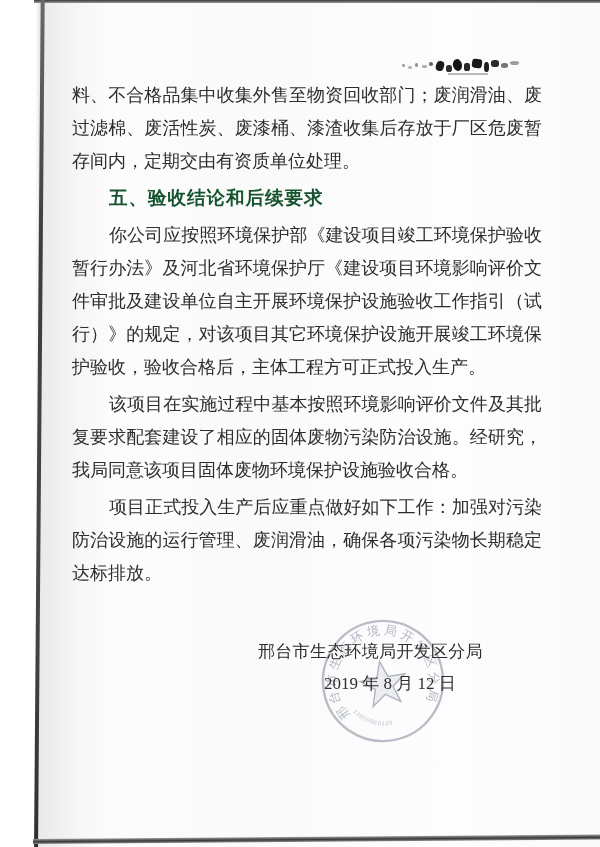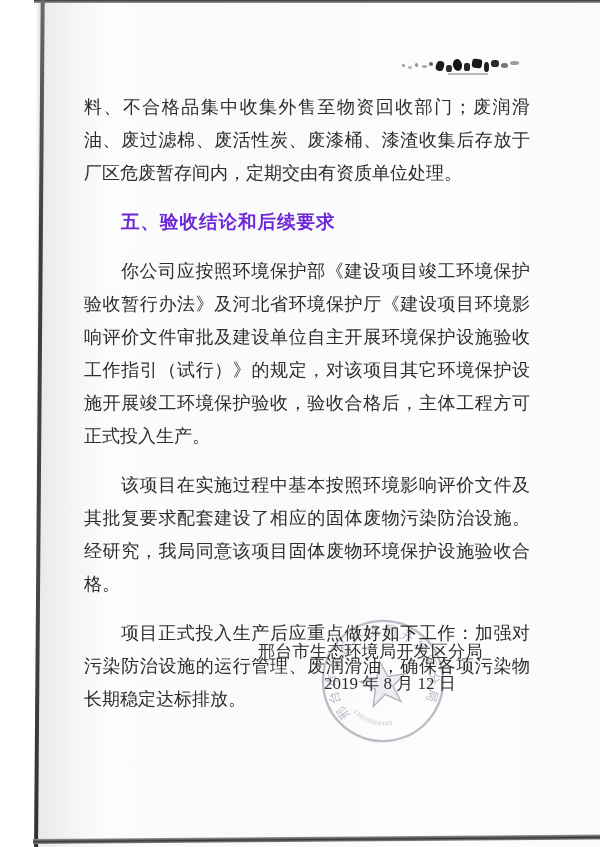--- a/index.html
+++ b/index.html
@@ -28,23 +28,23 @@
   }
   .curl-shadow{
     position:absolute;left:38px;top:0;width:72px;height:847px;
     background:linear-gradient(90deg,rgba(60,60,70,0.07),rgba(60,60,70,0.02) 55%,rgba(0,0,0,0));
   }
   .doc-text{
     position:absolute;left:68px;top:75px;width:478px;
     font-size:18px;line-height:33px;color:#2d2d2d;
     text-align:justify;z-index:3;
   }
-  .doc-text p,.doc-text h2{margin:16px;}
+  .doc-text p,.doc-text h2{margin:4px;}
   .indent{text-indent:37px;}
-  .heading{font-size:18.5px;font-weight:bold;color:#6d28d9;letter-spacing:1px;}
+  .heading{font-size:18.5px;font-weight:bold;color:#14532d;letter-spacing:1px;}
   .mt8{margin-top:8px;}
   .mt7{margin-top:7px;}
   .sign-org{
     position:absolute;left:258px;top:640px;font-size:17px;color:#2d2d2d;
     letter-spacing:0.3px;z-index:3;white-space:nowrap;
   }
   .sign-date{
     position:absolute;left:324px;top:672px;font-size:17px;color:#2d2d2d;
     z-index:3;white-space:nowrap;
   }

